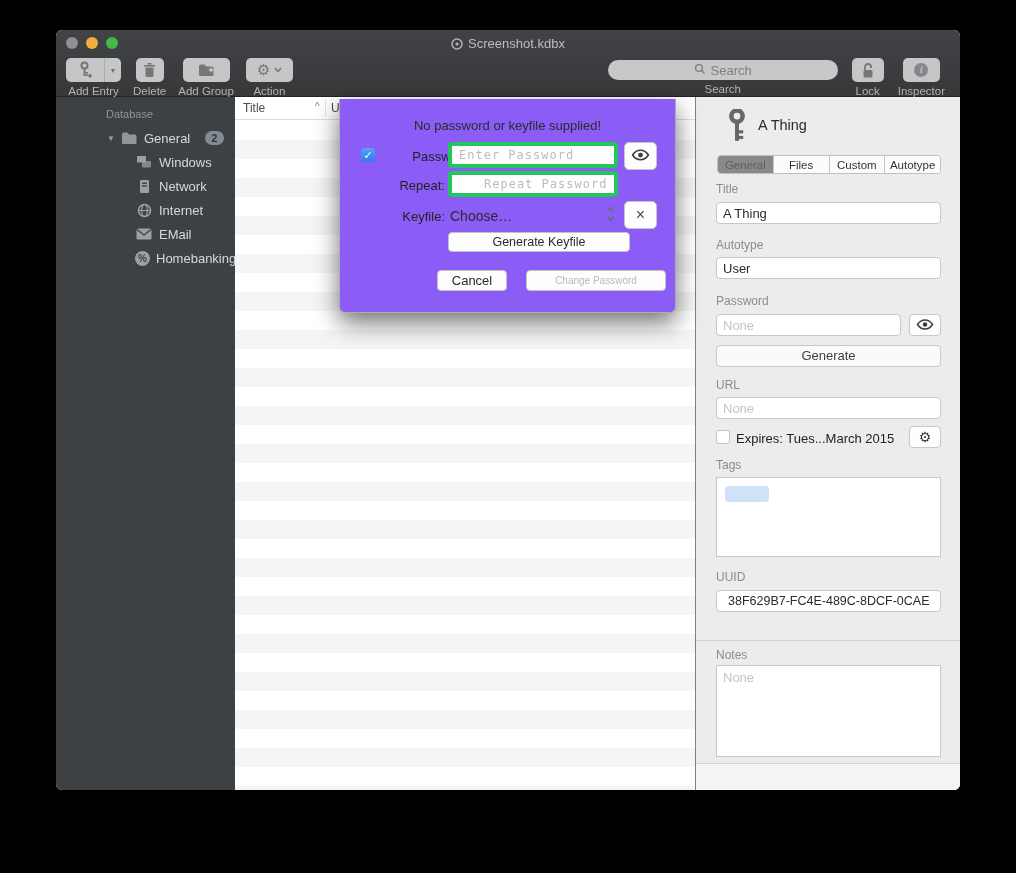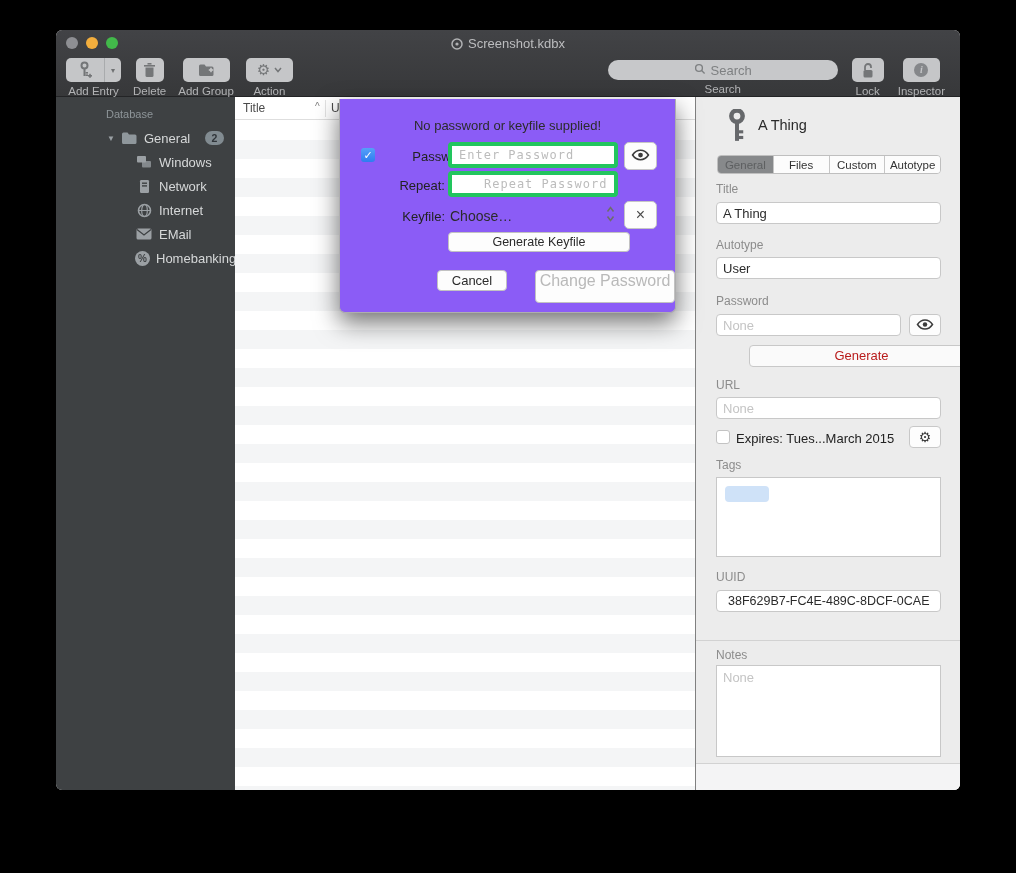--- a/index.html
+++ b/index.html
@@ -83,21 +83,21 @@
   .checkbox { position:absolute; width:14px; height:14px; border-radius:3px; }
   .checkbox.checked { background:linear-gradient(#55a1f9,#2f7cf0); color:#fff; font-size:11px;
                       text-align:center; line-height:14px; }
   .checkbox.unchecked { background:#fff; border:1px solid #c3c3c3; }
   .choose-row { position:absolute; left:110px; top:109px; font-size:14px; color:#2b2b2b; }
   .stepper { position:absolute; left:266px; top:106px; color:#6d6d6d; }
   .push-btn { position:absolute; background:#fdfdfd; border:1px solid #c2c2c2; border-radius:4px;
               font-size:12.5px; color:#2b2b2b; text-align:center; }
   .gen-keyfile { left:108px; top:133px; width:182px; height:20px; line-height:18px; }
   .btn-cancel  { left:97px;  top:171px; width:70px;  height:21px; line-height:19px; font-size:13px; }
-  .btn-change  { left:195px; top:171px; width:140px; height:33px; line-height:19px; font-size:16px;
+  .btn-change  { left:186px; top:171px; width:140px; height:21px; line-height:19px; font-size:10px;
                  color:#b9b9b9; }
 
   
   .inspector { position:absolute; left:639px; top:67px; width:265px; height:693px;
                background:#ececec; border-left:1px solid #808080; }
   .insp-key { position:absolute; left:31px; top:12px; color:#66686b; }
   .insp-title { position:absolute; left:62px; top:20px; font-size:14.5px; color:#2a2a2a; }
   .segmented { position:absolute; left:21px; top:58px; width:224px; height:19px;
                border:1px solid #bfbfbf; border-radius:4px; overflow:hidden; display:flex; }
   .segment { flex:1; background:#fcfcfc; border-left:1px solid #c6c6c6; font-size:11.5px;
@@ -106,21 +106,21 @@
   .segment.selected { background:#87898b; color:#5d5f61; }
   .i-label { position:absolute; left:20px; font-size:12px; color:#8c8c8c; }
   .i-field { position:absolute; left:20px; width:225px; height:22px; border:1px solid #c8c8c8;
              border-radius:4px; background:#fff; font-size:13px; color:#2b2b2b; padding:0 6px; }
   .i-field::placeholder { color:#c4c4c4; }
   .i-eye { position:absolute; left:213px; width:32px; height:22px; background:#fdfdfd;
            border:1px solid #c8c8c8; border-radius:4px; display:flex; align-items:center;
            justify-content:center; color:#3c3c3c; }
   .i-generate { position:absolute; left:20px; top:248px; width:225px; height:22px;
                 background:#fafafa; border:1px solid #c8c8c8; border-radius:4px; font-size:13px;
-                color:#b91c1c; text-align:center; line-height:20px;margin-left:33px; }
+                color:#404040; text-align:center; line-height:20px; }
   .expires-text { position:absolute; left:40px; top:334px; font-size:13px; color:#222; }
   .i-gear { top:329px; font-size:14px; line-height:20px; text-align:center; }
   .tags-box { position:absolute; left:20px; top:380px; width:225px; height:80px; background:#fff;
               border:1px solid #c8c8c8; }
   .tag-pill { position:absolute; left:8px; top:8px; width:44px; height:16px; background:#cfe2f8;
               border-radius:4px; }
   .uuid-field { font-size:12.5px; white-space:nowrap; overflow:hidden;padding-left:11px; }
   .divider { position:absolute; left:0; width:100%; height:1px; background:#d2d2d2; }
   .notes-box { position:absolute; left:20px; top:568px; width:225px; height:92px; background:#fff;
                border:1px solid #c8c8c8; font-size:13px; color:#2b2b2b; padding:4px 6px;

